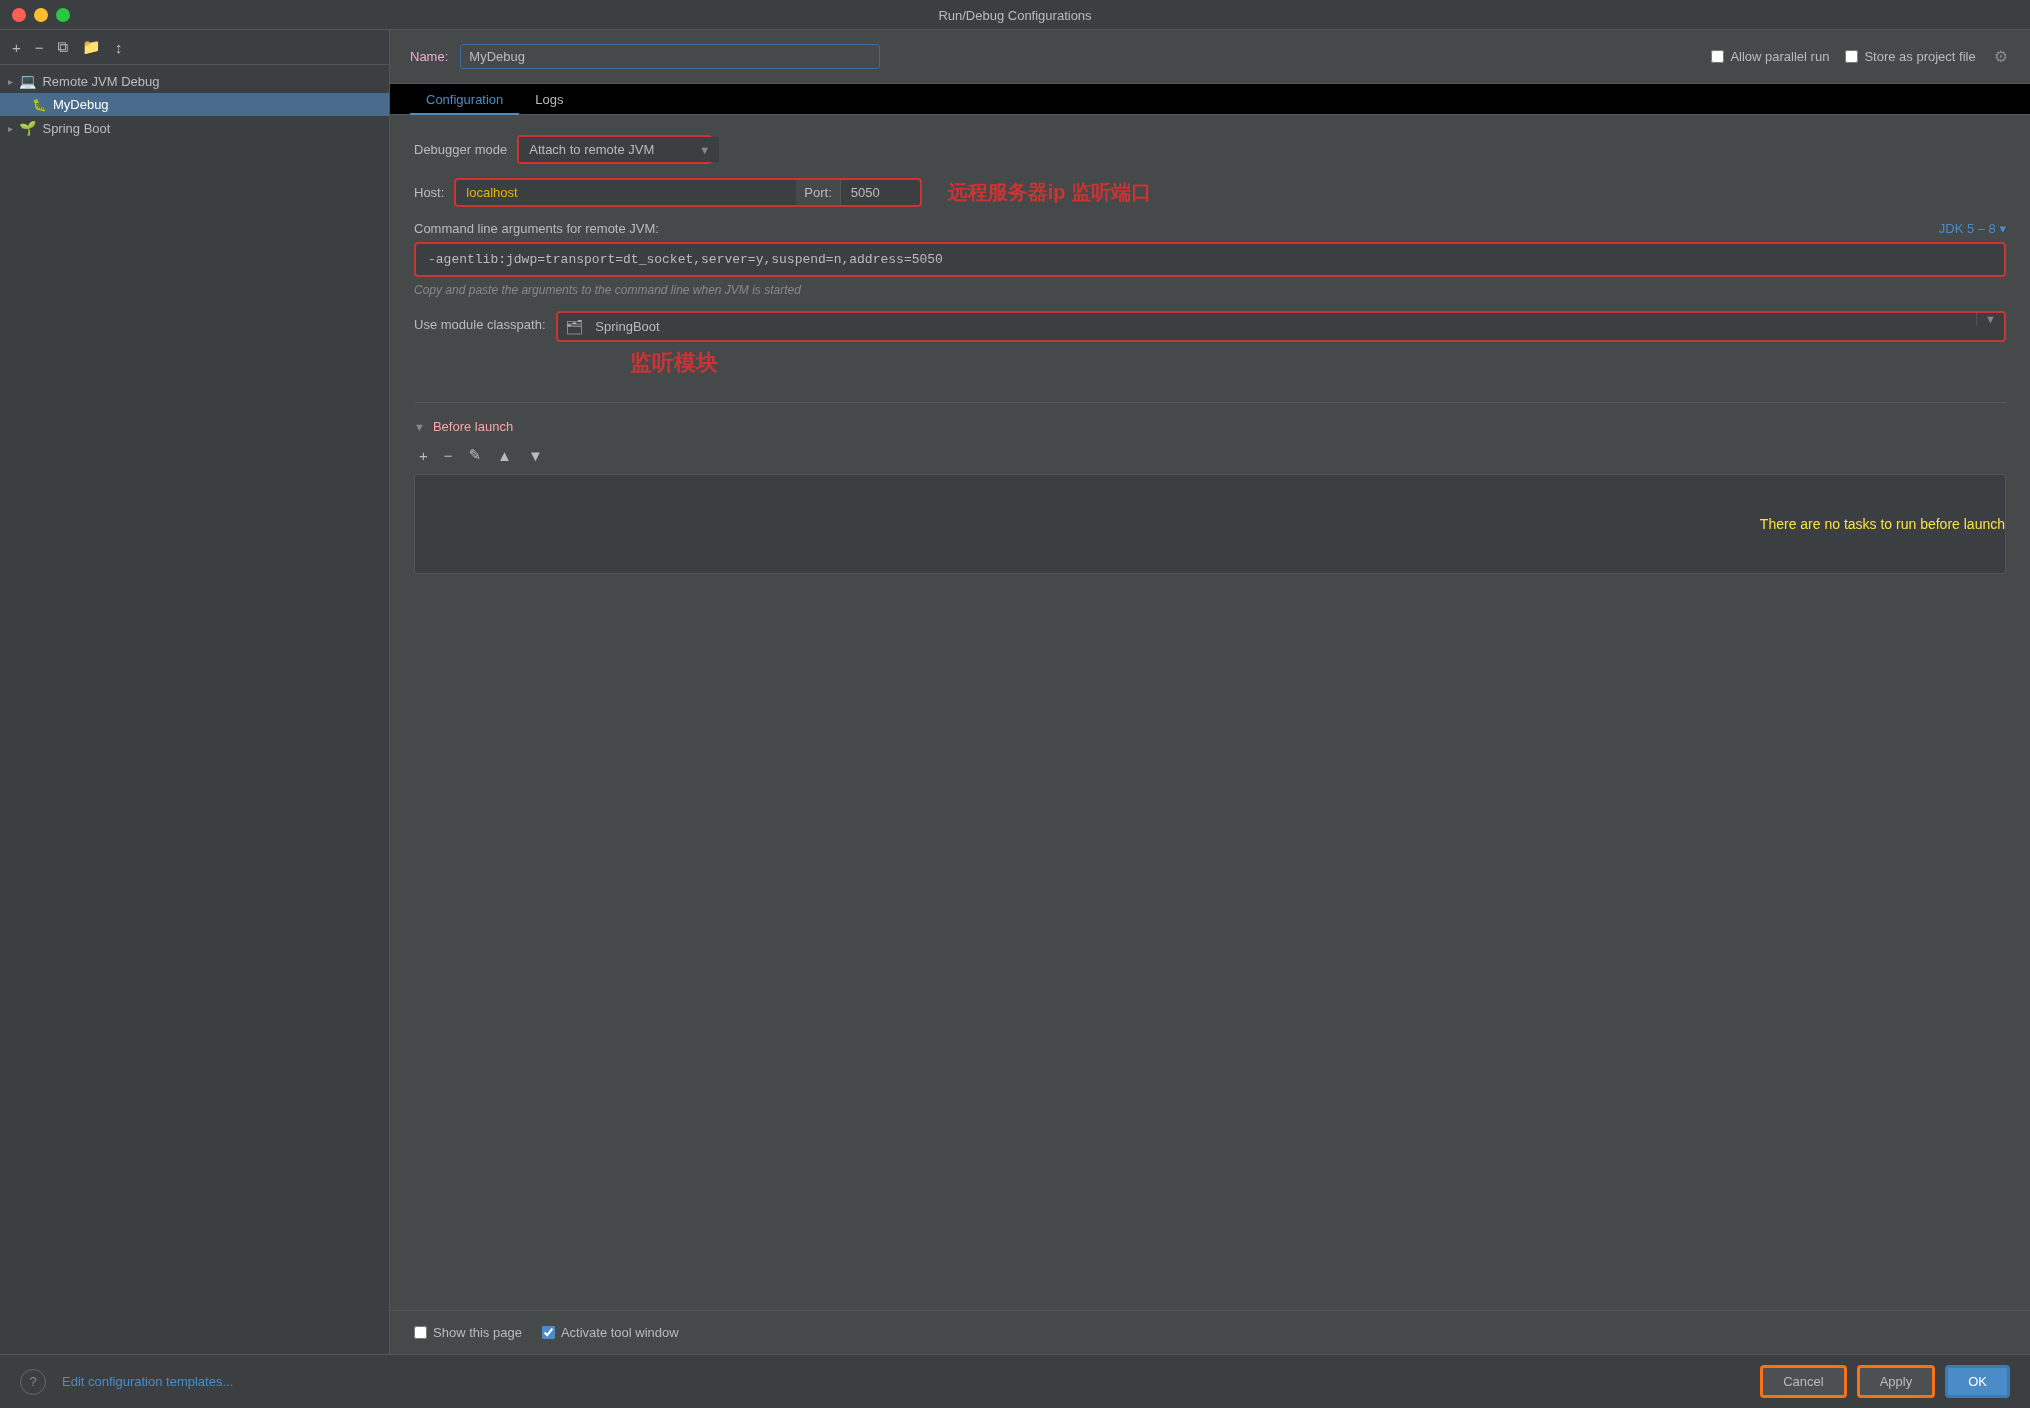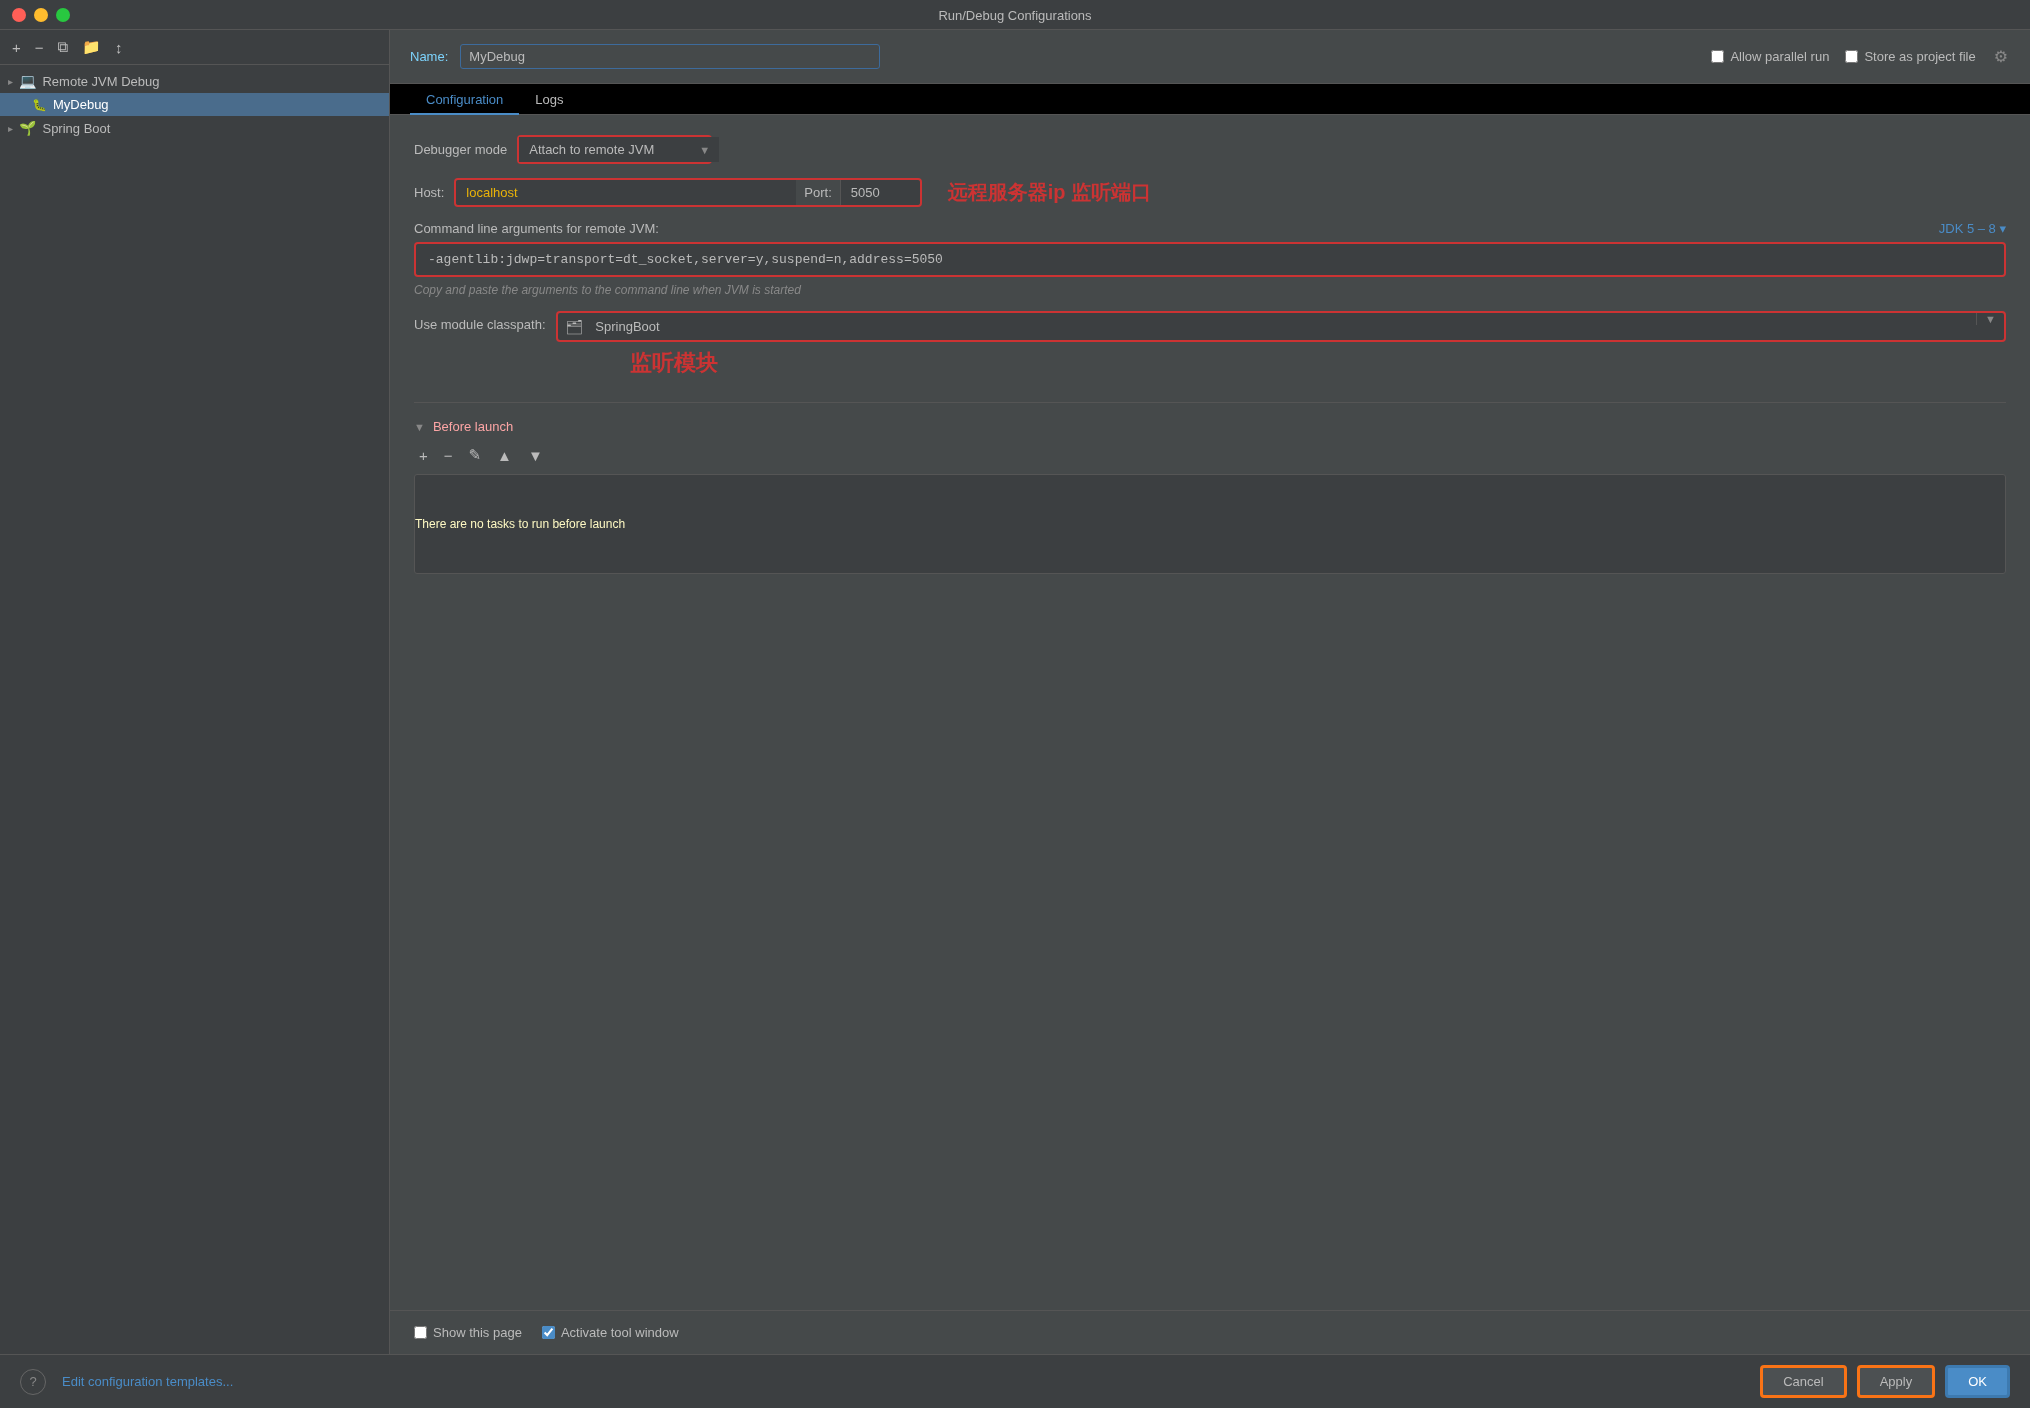--- a/index.html
+++ b/index.html
@@ -111,21 +111,21 @@
 
     
     .name-row {
       display: flex;
       align-items: center;
       padding: 14px 20px;
       gap: 12px;
       border-bottom: 1px solid #555;
     }
     .name-label {
-      color: #7dd3fc;
+      color: #f9a8d4;
       font-size: 13px;
       white-space: nowrap;
     }
     .name-input {
       width: 420px;
       background: #45494a;
       border: 1px solid #3d6b9c;
       border-radius: 3px;
       color: #bbbbbb;
       font-size: 13px;
@@ -411,23 +411,23 @@
       border-radius: 3px;
     }
     .bl-btn:disabled { color: #666; cursor: default; }
     .before-launch-empty {
       background: #3c3f41;
       border: 1px solid #555;
       border-radius: 3px;
       height: 100px;
       display: flex;
       align-items: center;
-      justify-content: flex-start;
-      color: #fef9c3;
-      font-size: 12px;
+      justify-content: flex-end;
+      color: #fde047;
+      font-size: 14px;
     }
 
     
     .bottom-checks {
       display: flex;
       align-items: center;
       gap: 20px;
       padding: 14px 24px;
       border-top: 1px solid #555;
     }

